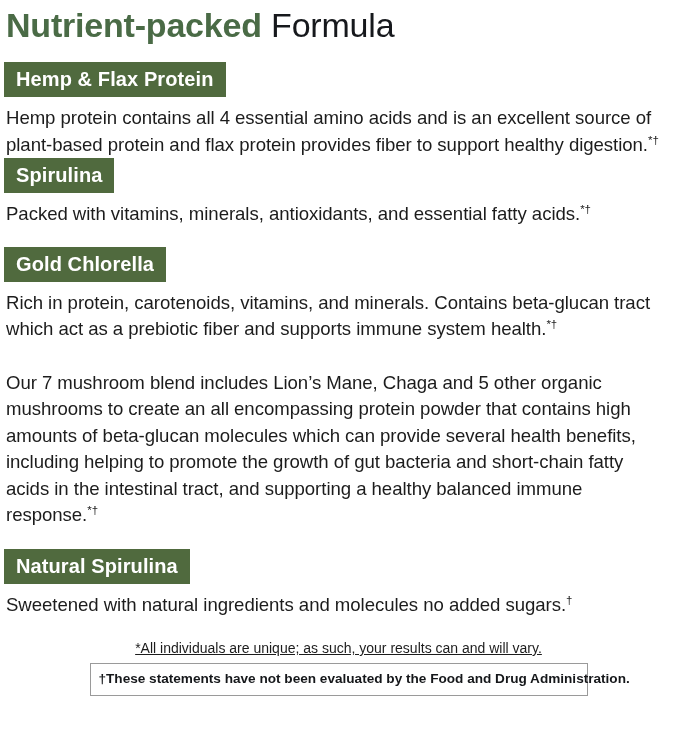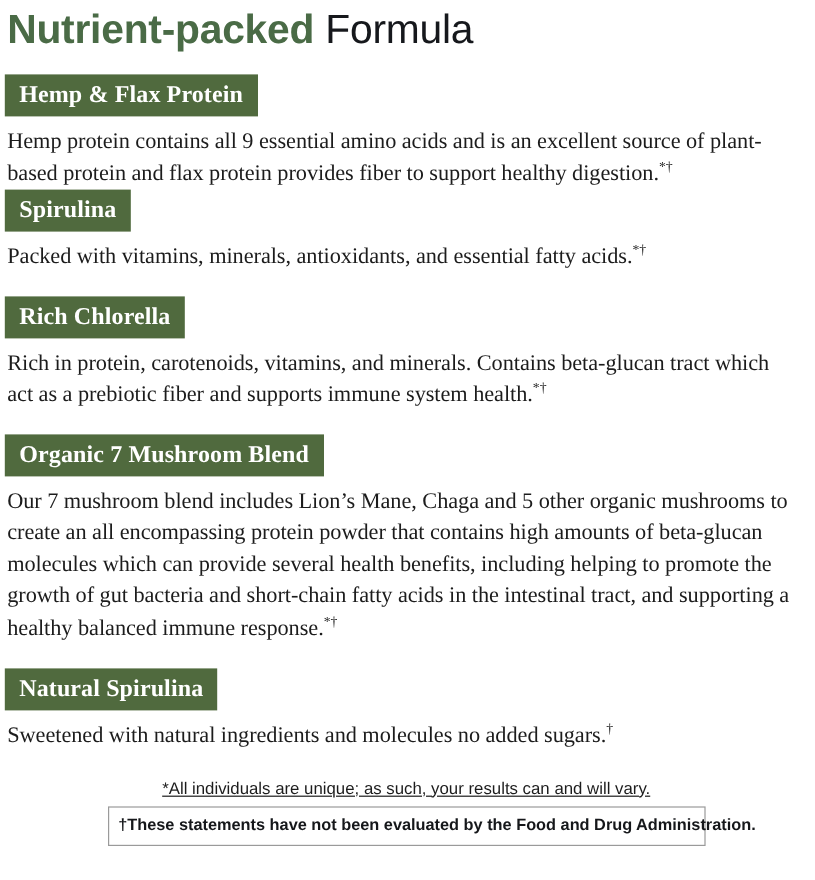--- a/index.html
+++ b/index.html
@@ -37,21 +37,20 @@
   }
   .page-title .accent {
     font-weight: 700;
     color: #4a6b46;
   }
 
   
   .section {
     margin: 0;
     padding: 0;
-    font-family: Liberation Serif, serif;
   }
   .badge {
     display: inline-block;
     background: #506a3e;
     color: #ffffff;
     font-weight: 700;
     font-size: 20px;
     line-height: 22px;
     padding: 6px 12px 7px 12px;
     margin: 0 0 0 2px;
@@ -114,35 +113,34 @@
 </style>
 </head>
 <body>
 
 <div class="page">
 
   <h1 class="page-title"><span class="accent">Nutrient-packed</span><span> Formula</span></h1>
 
   <div class="section sec-hemp">
     <span class="badge">Hemp &amp; Flax Protein</span>
-    <p class="body-text"><span>Hemp protein contains all 9 essential amino acids and is an excellent source of plant-based protein and flax protein provides fiber to support healthy digestion.</span><sup>*†</sup></p>
+    <p class="body-text"><span>Hemp protein contains all 4 essential amino acids and is an excellent source of plant-based protein and flax protein provides fiber to support healthy digestion.</span><sup>*†</sup></p>
   </div>
 
   <div class="section sec-spirulina">
     <span class="badge">Spirulina</span>
     <p class="body-text"><span>Packed with vitamins, minerals, antioxidants, and essential fatty acids.</span><sup>*†</sup></p>
   </div>
 
   <div class="section sec-chlorella">
-    <span class="badge">Rich Chlorella</span>
+    <span class="badge">Gold Chlorella</span>
     <p class="body-text"><span>Rich in protein, carotenoids, vitamins, and minerals. Contains beta-glucan tract which act as a prebiotic fiber and supports immune system health.</span><sup>*†</sup></p>
   </div>
 
   <div class="section sec-mushroom">
-    <span class="badge">Organic 7 Mushroom Blend</span>
     <p class="body-text"><span>Our 7 mushroom blend includes Lion’s Mane, Chaga and 5 other organic mushrooms to create an all encompassing protein powder that contains high amounts of beta-glucan molecules which can provide several health benefits, including helping to promote the growth of gut bacteria and short-chain fatty acids in the intestinal tract, and supporting a healthy balanced immune response.</span><sup>*†</sup></p>
   </div>
 
   <div class="section sec-sweet">
     <span class="badge">Natural Spirulina</span>
     <p class="body-text"><span>Sweetened with natural ingredients and molecules no added sugars.</span><sup>†</sup></p>
   </div>
 
   <div class="footnotes">
     <p class="footnote-star">*All individuals are unique; as such, your results can and will vary.</p>

